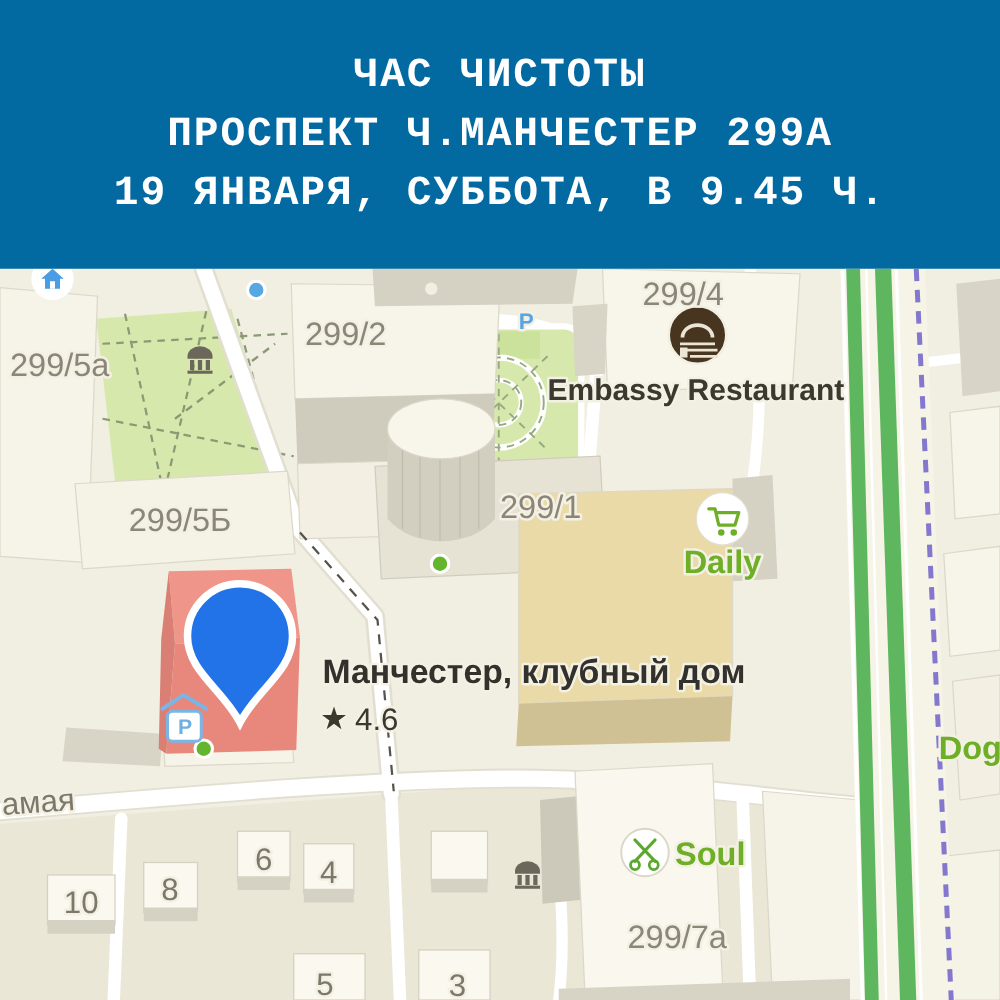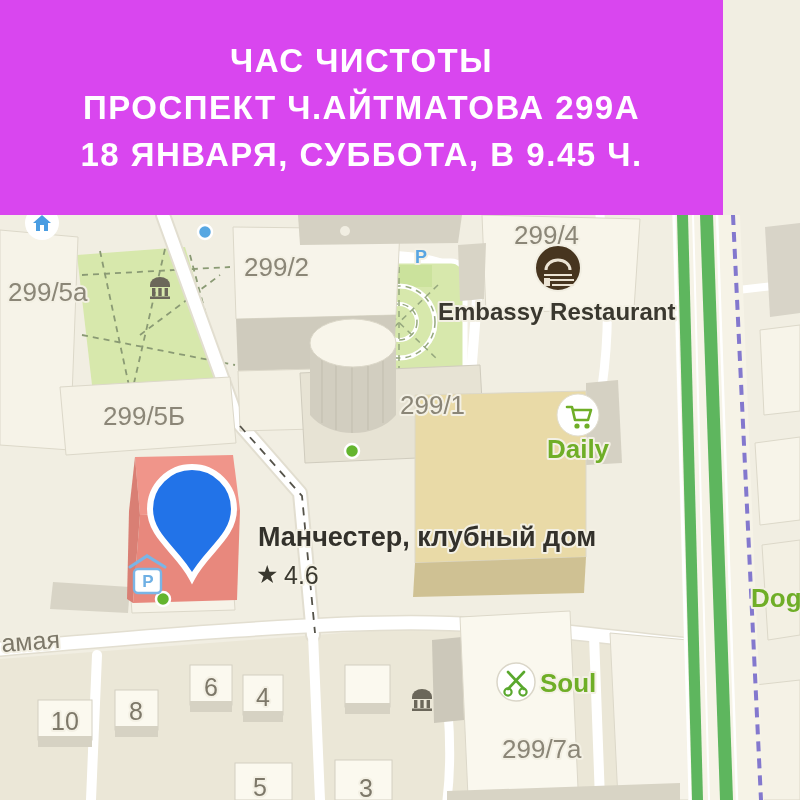--- a/index.html
+++ b/index.html
@@ -1,21 +1,21 @@
 <!DOCTYPE html>
 <html><head>
 <meta charset="utf-8">
 <style>
   html,body{margin:0;padding:0;background:#222;}
   #frame{position:relative;width:800px;height:800px;overflow:hidden;background:#f1eee2;
          font-family:"Liberation Sans",sans-serif;}
   
-  #banner{position:absolute;left:0;top:0;width:723px;height:215px;background:#d946ef;
+  #banner{position:absolute;left:0;top:0;width:800px;height:215px;background:#0369a1;
           display:flex;flex-direction:column;justify-content:center;align-items:center;
-          gap:13px;z-index:5;}
+          gap:13px;z-index:5;font-family:Liberation Mono, monospace;}
   #banner .bline{color:#ffffff;font-weight:700;font-size:33px;letter-spacing:1.5px;
           line-height:34px;text-align:center;white-space:nowrap;}
   
   #map{position:absolute;left:0;top:215px;width:800px;height:585px;cursor:grab;}
   text{font-family:"Liberation Sans",sans-serif;}
   .halo{paint-order:stroke;stroke:#f3f0e4;stroke-width:4px;stroke-linejoin:round;}
   .lbl-bld{font-size:26px;fill:#8b8677;}
   .lbl-num{font-size:25px;fill:#7d7869;}
   .lbl-green{font-size:26px;font-weight:700;fill:#6fae27;}
   .lbl-dark{font-size:24px;font-weight:700;fill:#3a382f;}
@@ -25,22 +25,22 @@
   .road{stroke:#ffffff;fill:none;stroke-linecap:round;stroke-linejoin:round;}
   .roadcase{stroke:#e2ded0;fill:none;stroke-linecap:round;stroke-linejoin:round;}
 </style>
 </head>
 <body>
 
 <div id="frame">
 
   <div id="banner">
     <div class="bline">ЧАС ЧИСТОТЫ</div>
-    <div class="bline">ПРОСПЕКТ Ч.АЙТМАТОВА 299А</div>
-    <div class="bline">18 ЯНВАРЯ, СУББОТА, В 9.45 Ч.</div>
+    <div class="bline">ПРОСПЕКТ Ч.МАНЧЕСТЕР 299А</div>
+    <div class="bline">19 ЯНВАРЯ, СУББОТА, В 9.45 Ч.</div>
   </div>
 
   <svg id="map" viewBox="0 0 800 585" xmlns="http://www.w3.org/2000/svg">
 
     <rect x="0" y="0" width="800" height="585" fill="#f1eee2"></rect>
 
     <path d="M0,444 L420,412 L560,418 L690,437 L690,585 L0,585 Z" fill="#ebe7d7"></path>
 
     <g>
       <path d="M77,40 L185,32 L238,205 L160,228 L98,222 Z" fill="#d7e8ac"></path>

